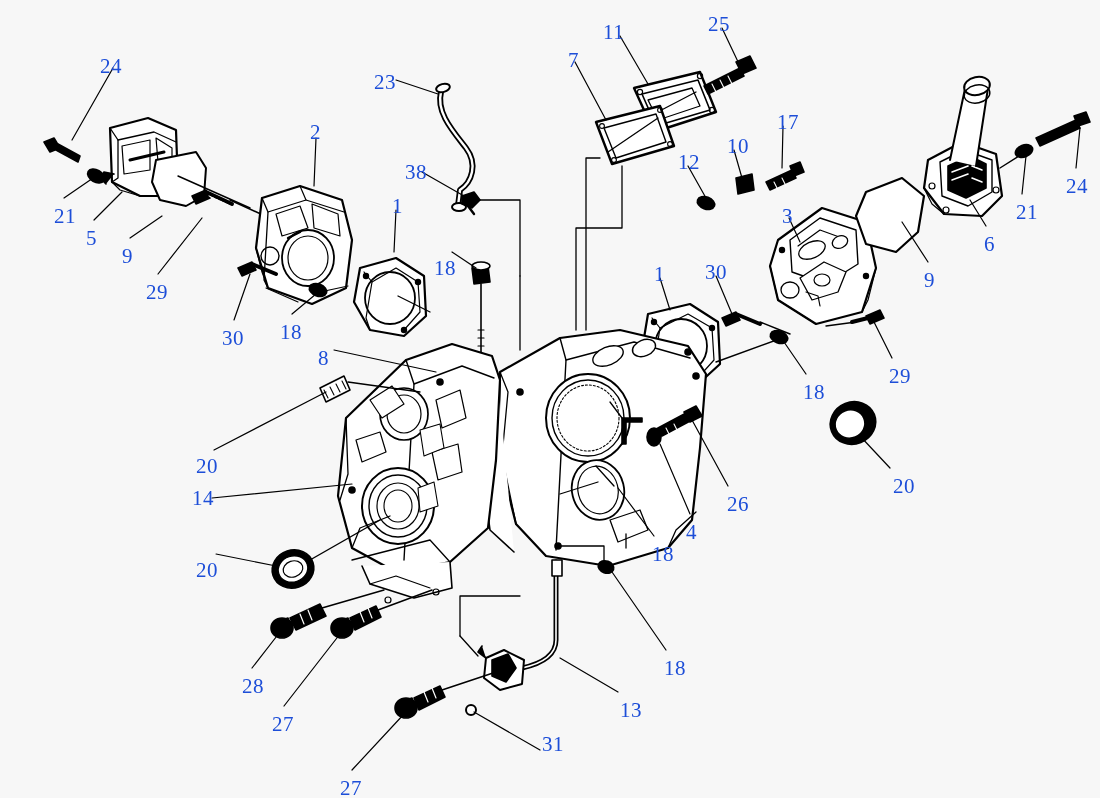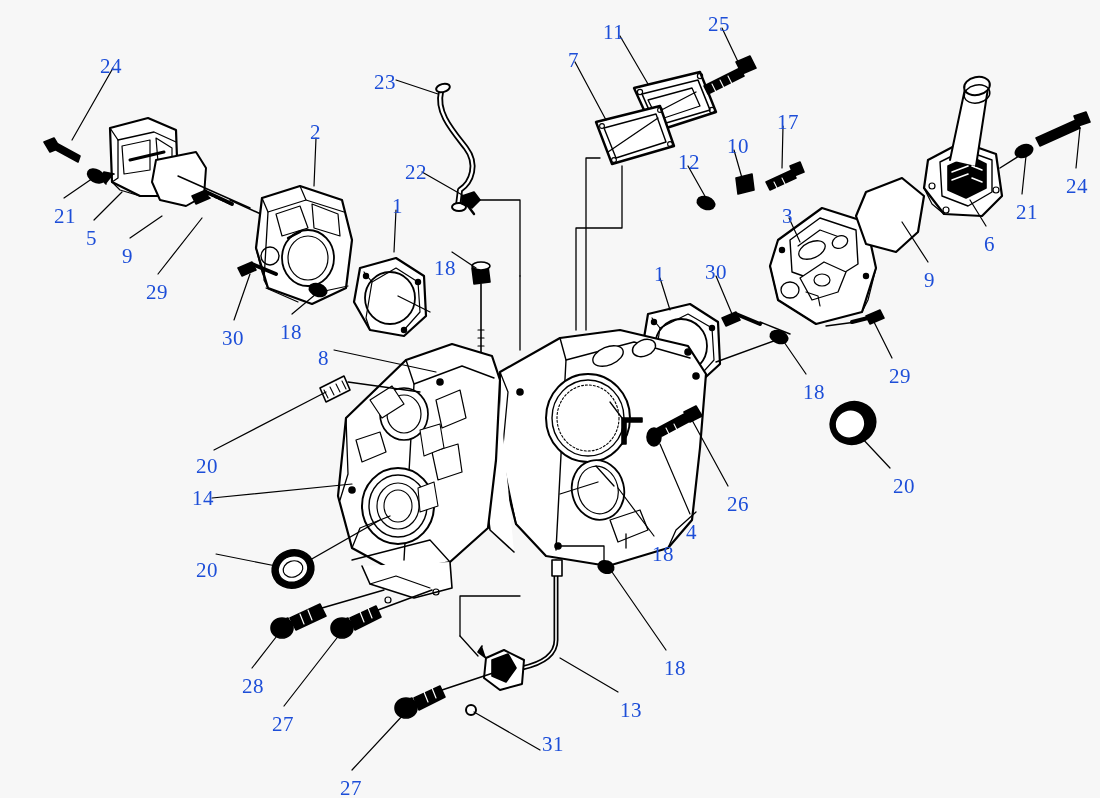--- a/index.html
+++ b/index.html
@@ -415,21 +415,21 @@
 <div class="callout" style="left:568px;top:50px">7</div>
 <div class="callout" style="left:603px;top:22px">11</div>
 <div class="callout" style="left:708px;top:14px">25</div>
 <div class="callout" style="left:777px;top:112px">17</div>
 <div class="callout" style="left:727px;top:136px">10</div>
 <div class="callout" style="left:678px;top:152px">12</div>
 <div class="callout" style="left:1066px;top:176px">24</div>
 <div class="callout" style="left:1016px;top:202px">21</div>
 <div class="callout" style="left:984px;top:234px">6</div>
 <div class="callout" style="left:310px;top:122px">2</div>
-<div class="callout" style="left:405px;top:162px">22</div>
+<div class="callout" style="left:405px;top:162px">38</div>
 <div class="callout" style="left:54px;top:206px">21</div>
 <div class="callout" style="left:86px;top:228px">5</div>
 <div class="callout" style="left:392px;top:196px">1</div>
 <div class="callout" style="left:782px;top:206px">3</div>
 <div class="callout" style="left:924px;top:270px">9</div>
 <div class="callout" style="left:122px;top:246px">9</div>
 <div class="callout" style="left:146px;top:282px">29</div>
 <div class="callout" style="left:434px;top:258px">18</div>
 <div class="callout" style="left:654px;top:264px">1</div>
 <div class="callout" style="left:705px;top:262px">30</div>

